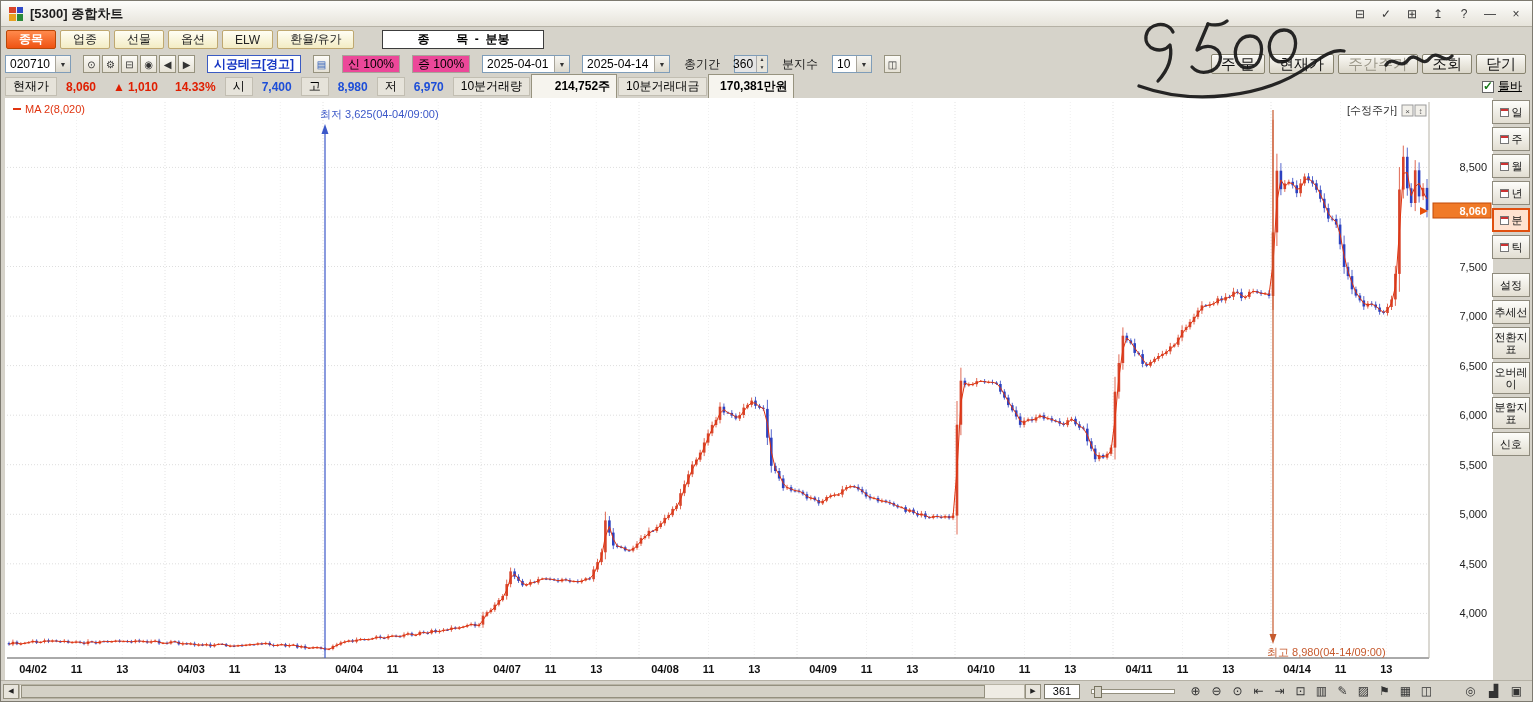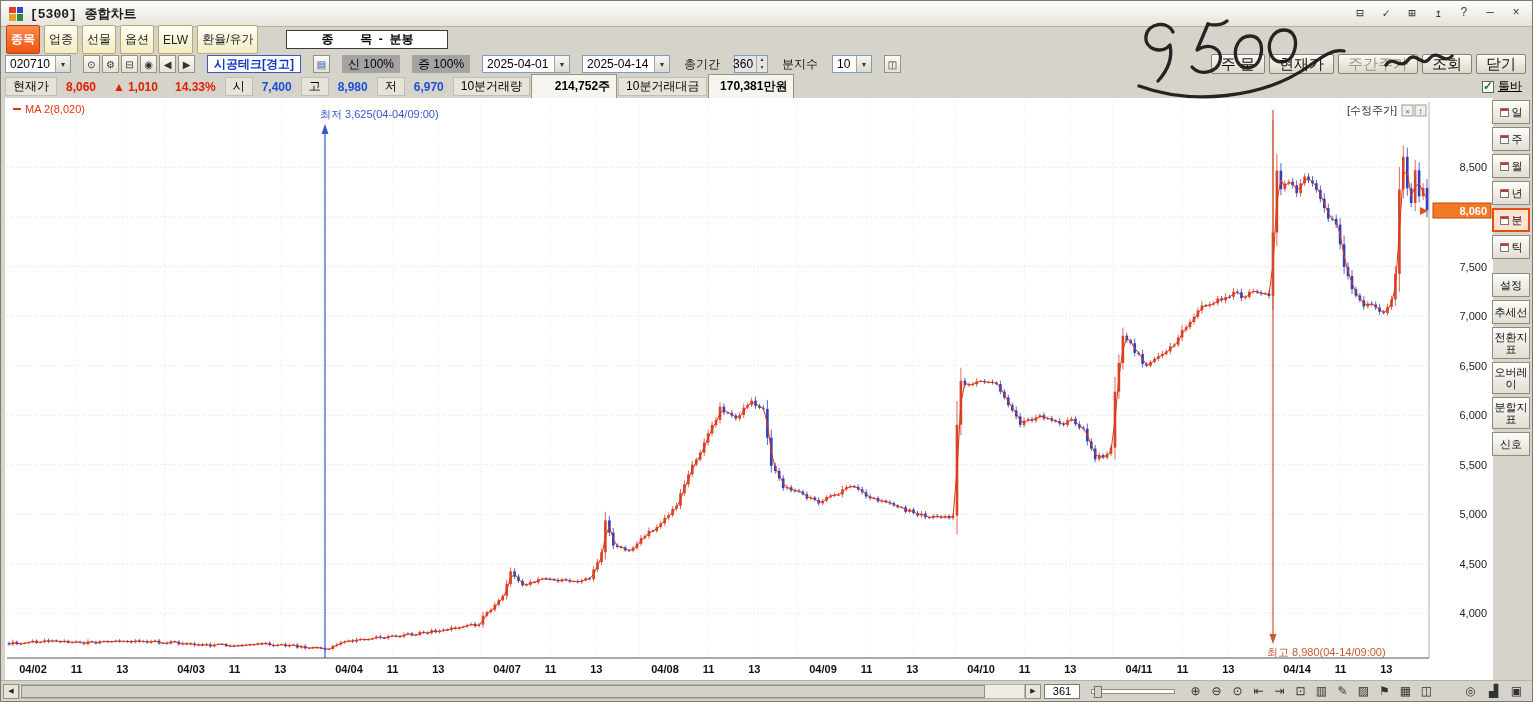--- a/index.html
+++ b/index.html
@@ -3,50 +3,50 @@
 <meta charset="utf-8">
 <style>
   * { box-sizing:border-box; margin:0; padding:0; }
   html,body { background:#9a9a9a; }
   body { font-family:"Liberation Sans", sans-serif; font-size:12px; }
   .win { position:relative; width:1533px; height:702px; background:#d6d3ca; overflow:hidden; border:1px solid #7d7a70; }
 
   
   .titlebar { position:absolute; left:0; top:0; right:0; height:26px;
     background:linear-gradient(#fdfdfb,#e6e3da); border-bottom:1px solid #b5b1a5;
-    display:flex; align-items:center; gap:7px; padding:0 8px;font-family:Liberation Mono, monospace; }
+    display:flex; align-items:center; gap:7px; padding:0 8px; }
   .app-icon { width:14px; height:14px; display:grid; grid-template-columns:1fr 1fr; grid-template-rows:1fr 1fr; gap:1px; }
   .app-icon i { display:block; }
   .app-icon i:nth-child(1){background:#d8442a;} .app-icon i:nth-child(2){background:#3049c8;}
   .app-icon i:nth-child(3){background:#e8a020;} .app-icon i:nth-child(4){background:#2a8a3a;}
   .title-text { font-weight:bold; font-size:13px; color:#1c1c1c; }
   .tb-icons { margin-left:auto; display:flex; gap:10px; color:#3a3a3a; font-size:12px; }
   .tb-ic { width:16px; text-align:center; cursor:default; }
 
   
   .row1 { position:absolute; left:0; top:26px; right:0; height:25px; display:flex; align-items:center; gap:4px; padding:0 5px; }
-  .tab-btn { height:29px; padding:0 4px; display:flex; align-items:center; font-size:12px; color:#222;
+  .tab-btn { height:19px; padding:0 12px; display:flex; align-items:center; font-size:12px; color:#222;
     background:linear-gradient(#fffef4,#f3ecc4); border:1px solid #bfa870; border-radius:2px; }
   .tab-btn.selected { background:linear-gradient(#ff8a4d,#ef5312); color:#fff; font-weight:bold; border-color:#b94708; }
   .mode-box { margin-left:24px; width:162px; height:19px; background:#fff; border:1px solid #3c3c3c;
     display:flex; align-items:center; justify-content:center; font-weight:bold; white-space:pre; }
 
   
   .row2 { position:absolute; left:0; top:51px; right:0; height:24px; display:flex; align-items:center; gap:12px; padding:0 4px; }
   .combo { height:18px; background:#fff; border:1px solid #7f9db9; display:flex; align-items:center; }
   .combo .cv { padding:0 4px; font-size:12px; }
   .drop { width:15px; height:100%; background:linear-gradient(#f7f6f2,#dcd8cc); border-left:1px solid #a8a49a;
     display:flex; align-items:center; justify-content:center; }
   .drop::after { content:"▼"; font-size:7px; color:#333; }
   .mini-btn { width:17px; height:18px; background:linear-gradient(#fcfbf7,#e5e1d5); border:1px solid #97937f;
     display:flex; align-items:center; justify-content:center; font-size:10px; color:#333; }
   .name-box { height:18px; border:1px solid #3b5bc3; background:#fff; color:#1333c3; font-weight:bold;
     display:flex; align-items:center; padding:0 6px; }
   .doc-btn { color:#2a5bb8; }
-  .margin-box { height:18px; border:1px solid #a8a49a; background:#a3a3a3; display:flex; align-items:center; padding:0 5px; }
+  .margin-box { height:18px; border:1px solid #a8a49a; background:#ec4899; display:flex; align-items:center; padding:0 5px; }
   .spin { width:34px; height:18px; background:#e5e5e5; border:1px solid #7f9db9; position:relative; padding-right:12px;
     display:flex; align-items:center; justify-content:flex-end; }
   .spin .sv { padding-right:2px; }
   .spin .arrows { position:absolute; right:0; top:0; bottom:0; width:11px; border-left:1px solid #aaa;
     display:flex; flex-direction:column; }
   .spin .arrows i { flex:1; background:#e8e5dc; font-style:normal; font-size:5px; line-height:7px; text-align:center; color:#333; }
   .lbl { font-size:12px; color:#111; padding:0 2px; }
   .push-btn { height:20px; padding:0 9px; background:linear-gradient(#fbfaf6,#dbd7ca); border:1px solid #87836f;
     border-radius:2px; display:flex; align-items:center; font-size:15px; color:#111; box-shadow:inset 0 1px 0 #fff; }
   .push-btn.disabled { color:#9c988a; }

